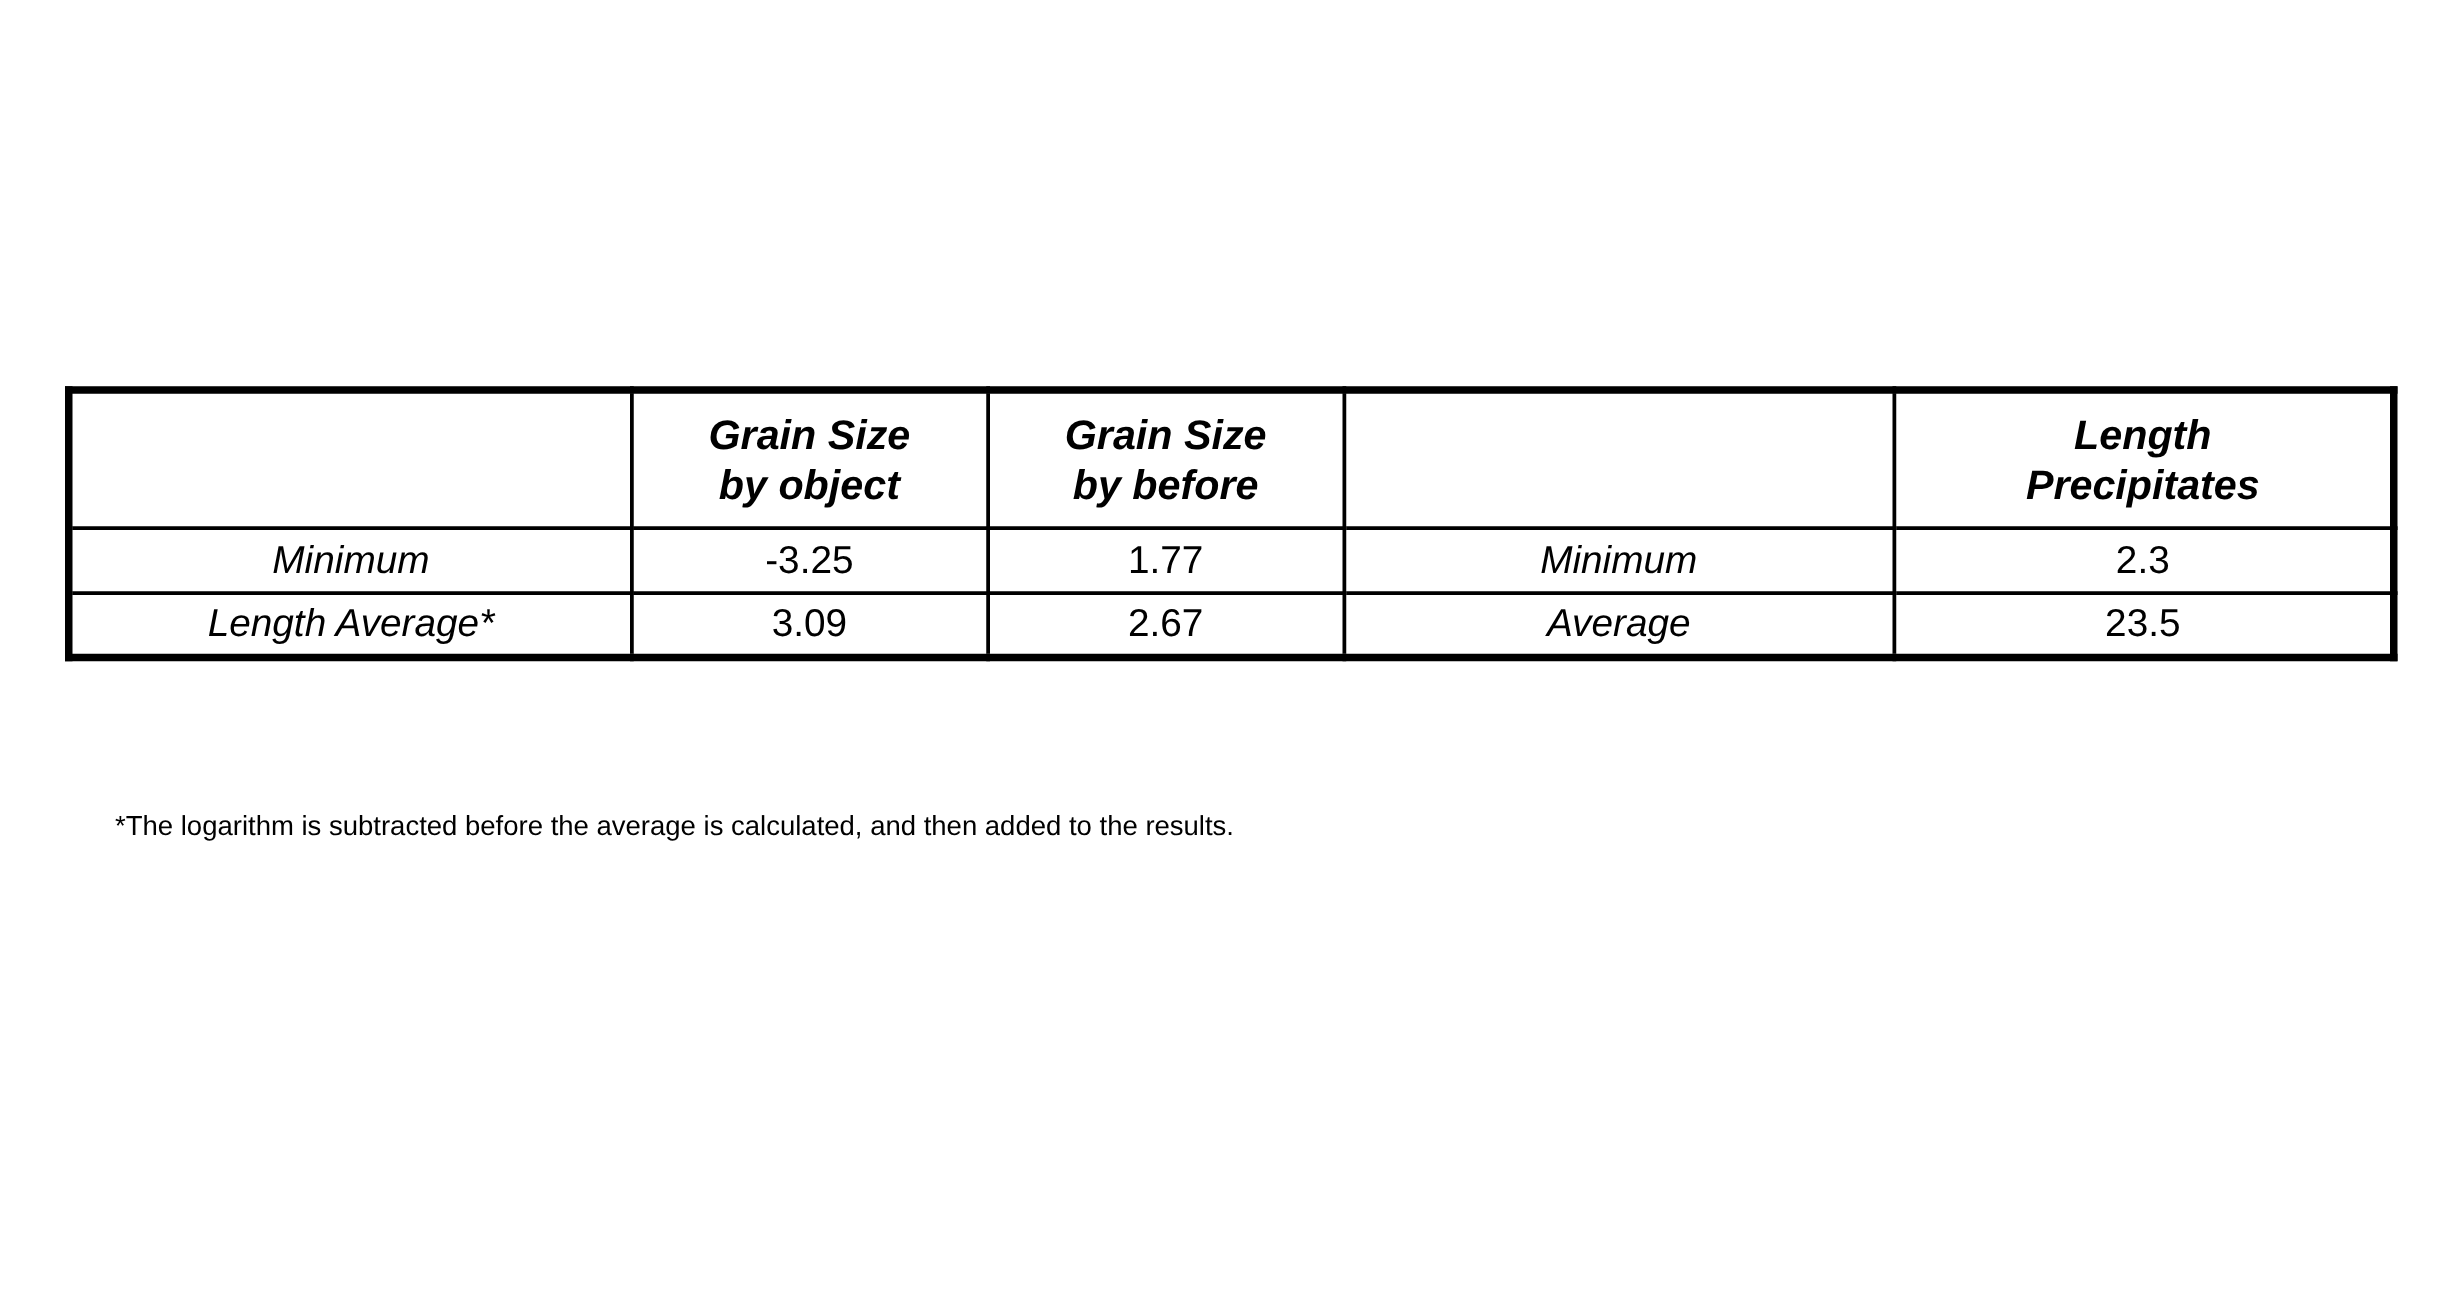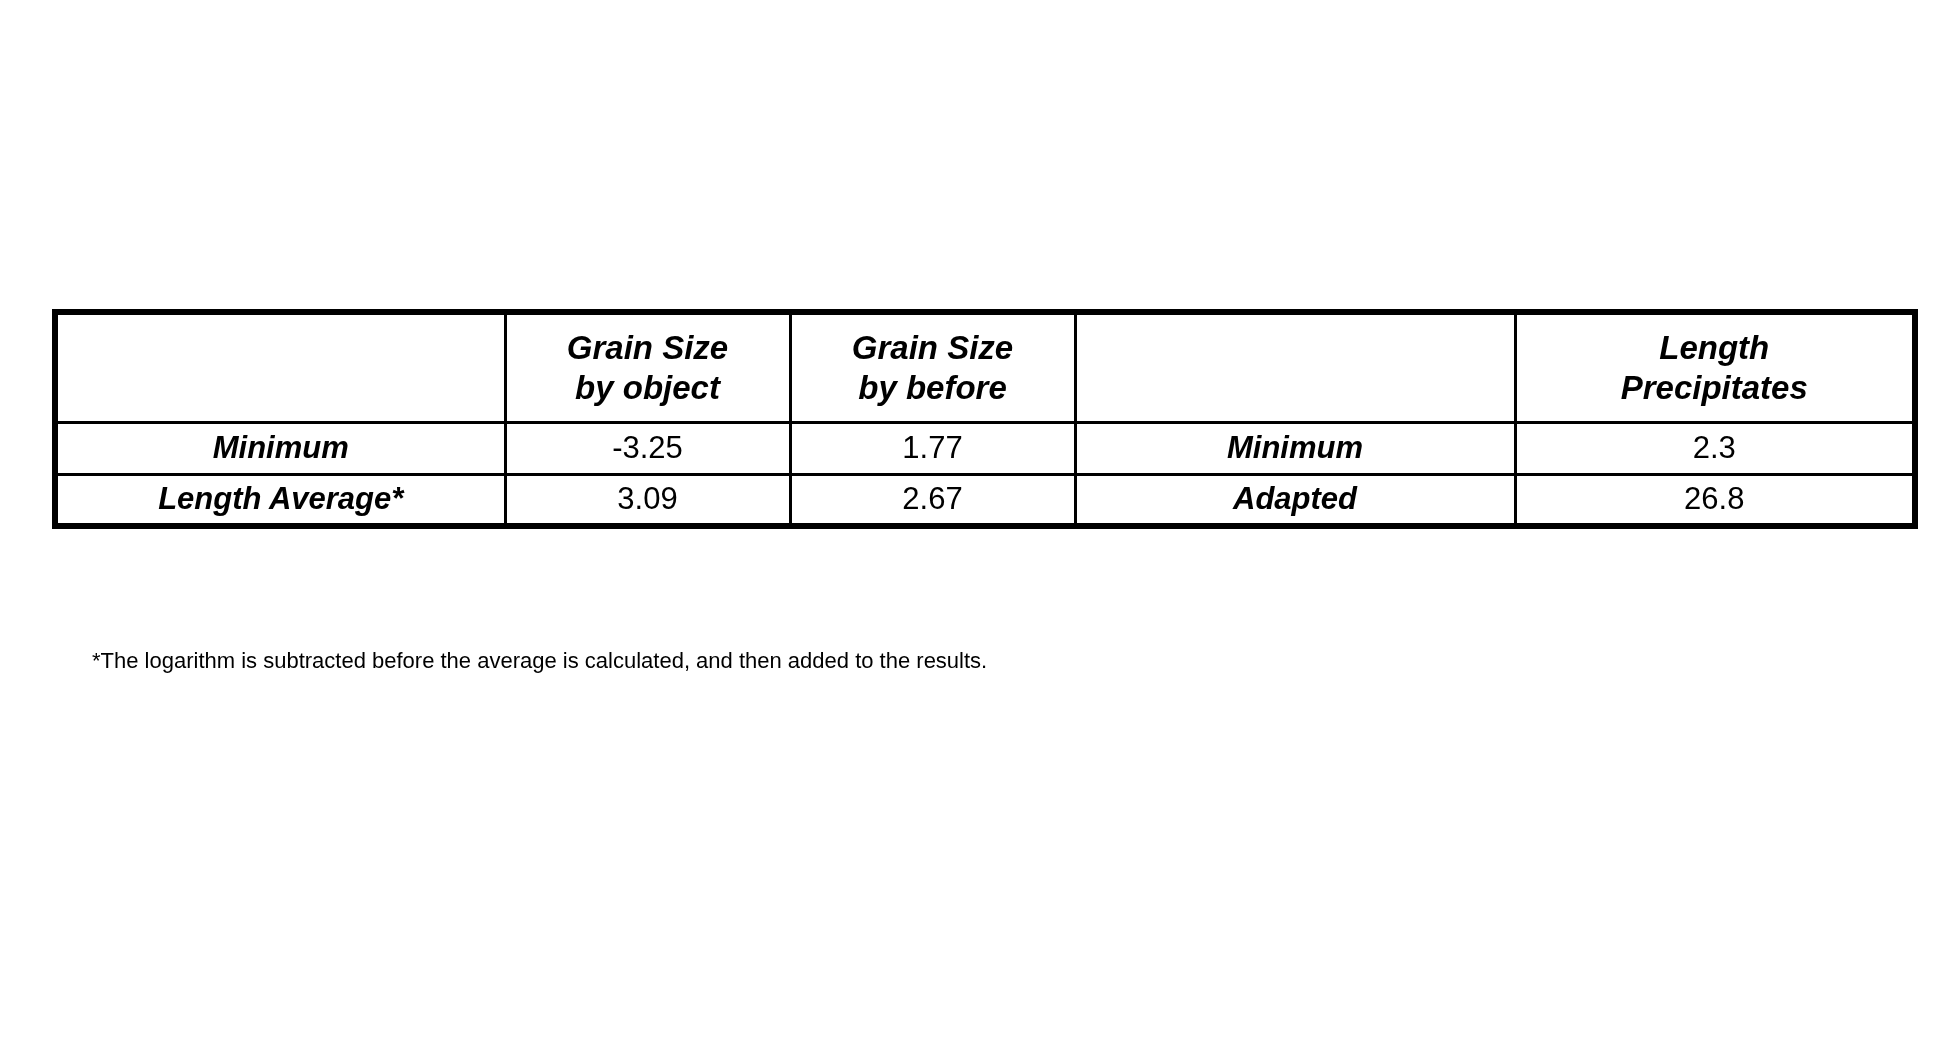--- a/index.html
+++ b/index.html
@@ -59,21 +59,21 @@
 
   tr.header-row td {
     height: 110px;
     font-weight: bold;
     font-style: italic;
     font-size: 33px;
     line-height: 1.2;
   }
 
   td.label {
-    font-weight: bold;
+    font-weight: normal;
     font-style: italic;
   }
 
   td.value {
     font-weight: normal;
     font-style: normal;
   }
 
   td.blank {
     font-size: 0;
@@ -128,22 +128,22 @@
           <td class="value">1.77</td>
           <td class="label">Minimum</td>
           <td class="value">2.3</td>
         </tr>
 
 
         <tr>
           <td class="label">Length Average*</td>
           <td class="value">3.09</td>
           <td class="value">2.67</td>
-          <td class="label">Adapted</td>
-          <td class="value">26.8</td>
+          <td class="label">Average</td>
+          <td class="value">23.5</td>
         </tr>
 
       </tbody>
     </table>
   </div>
 
   <div class="footnote">*The logarithm is subtracted before the average is calculated, and then added to the results.</div>
 
 </div>
 

